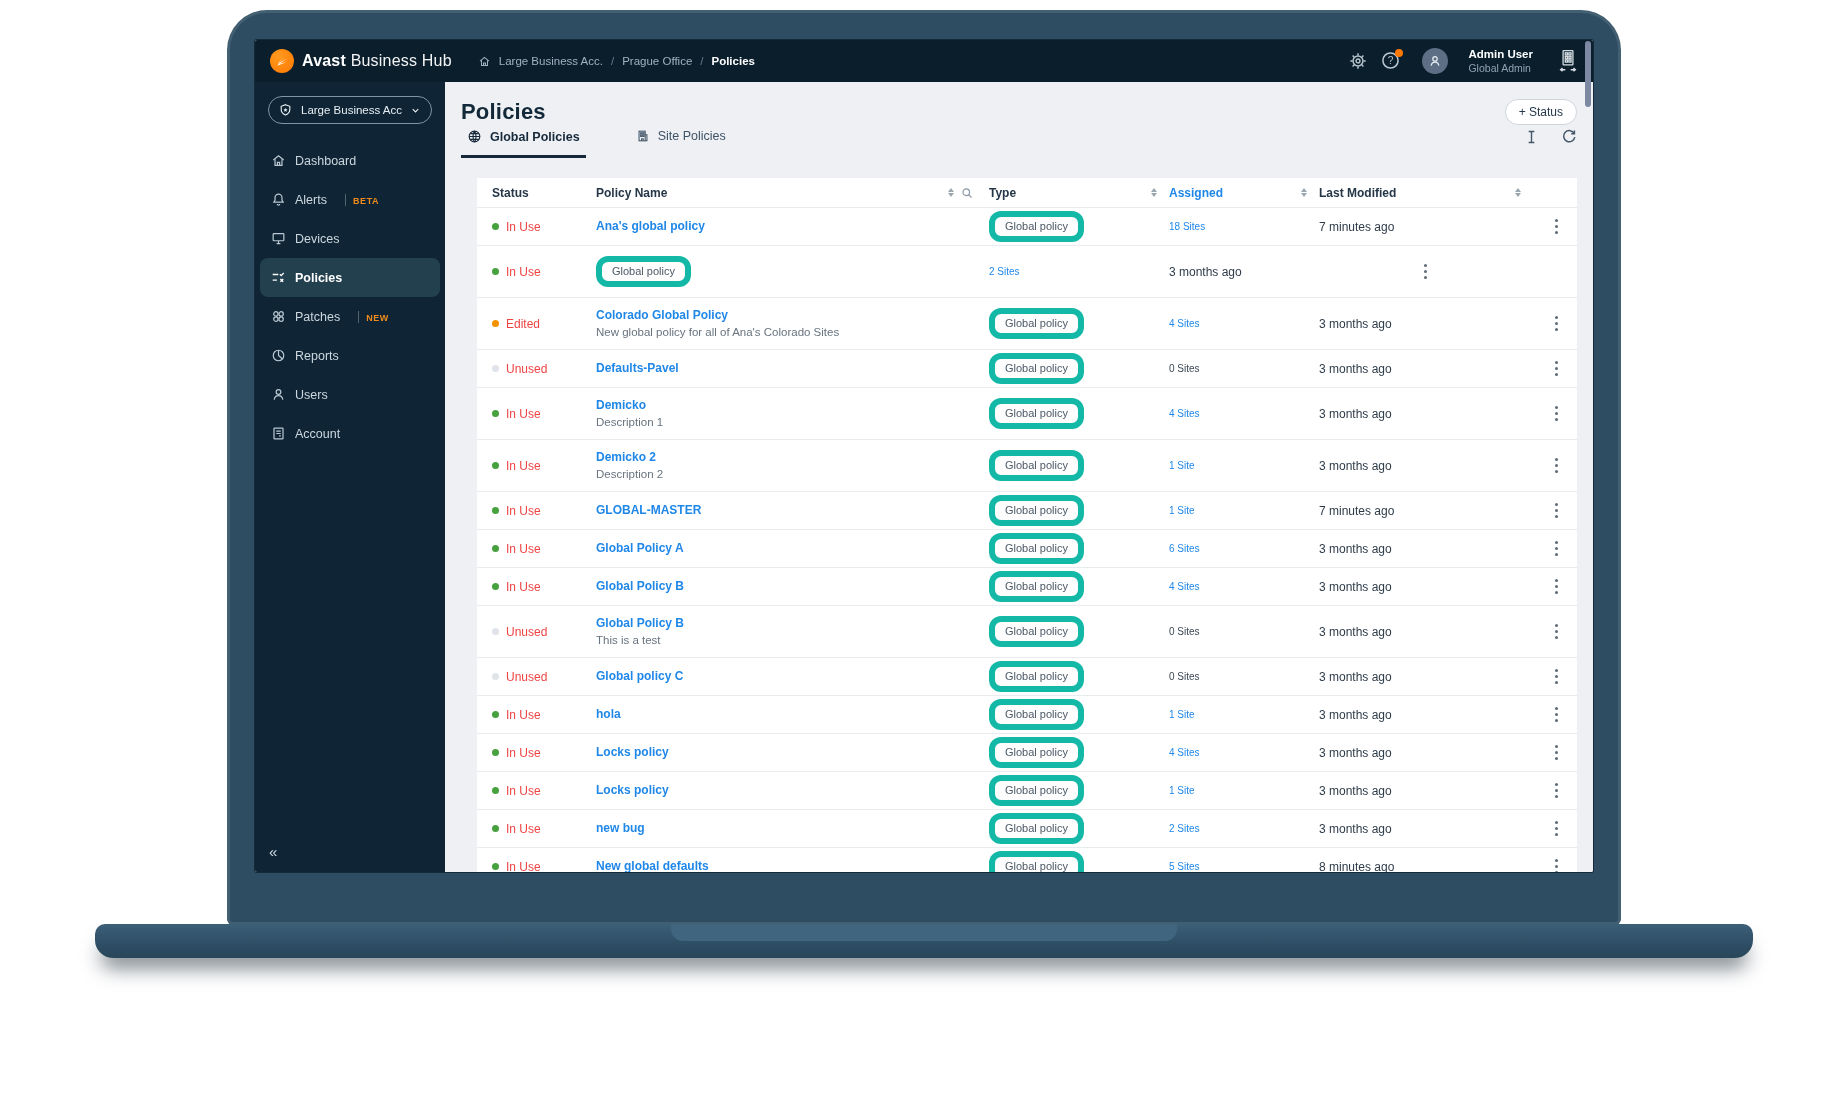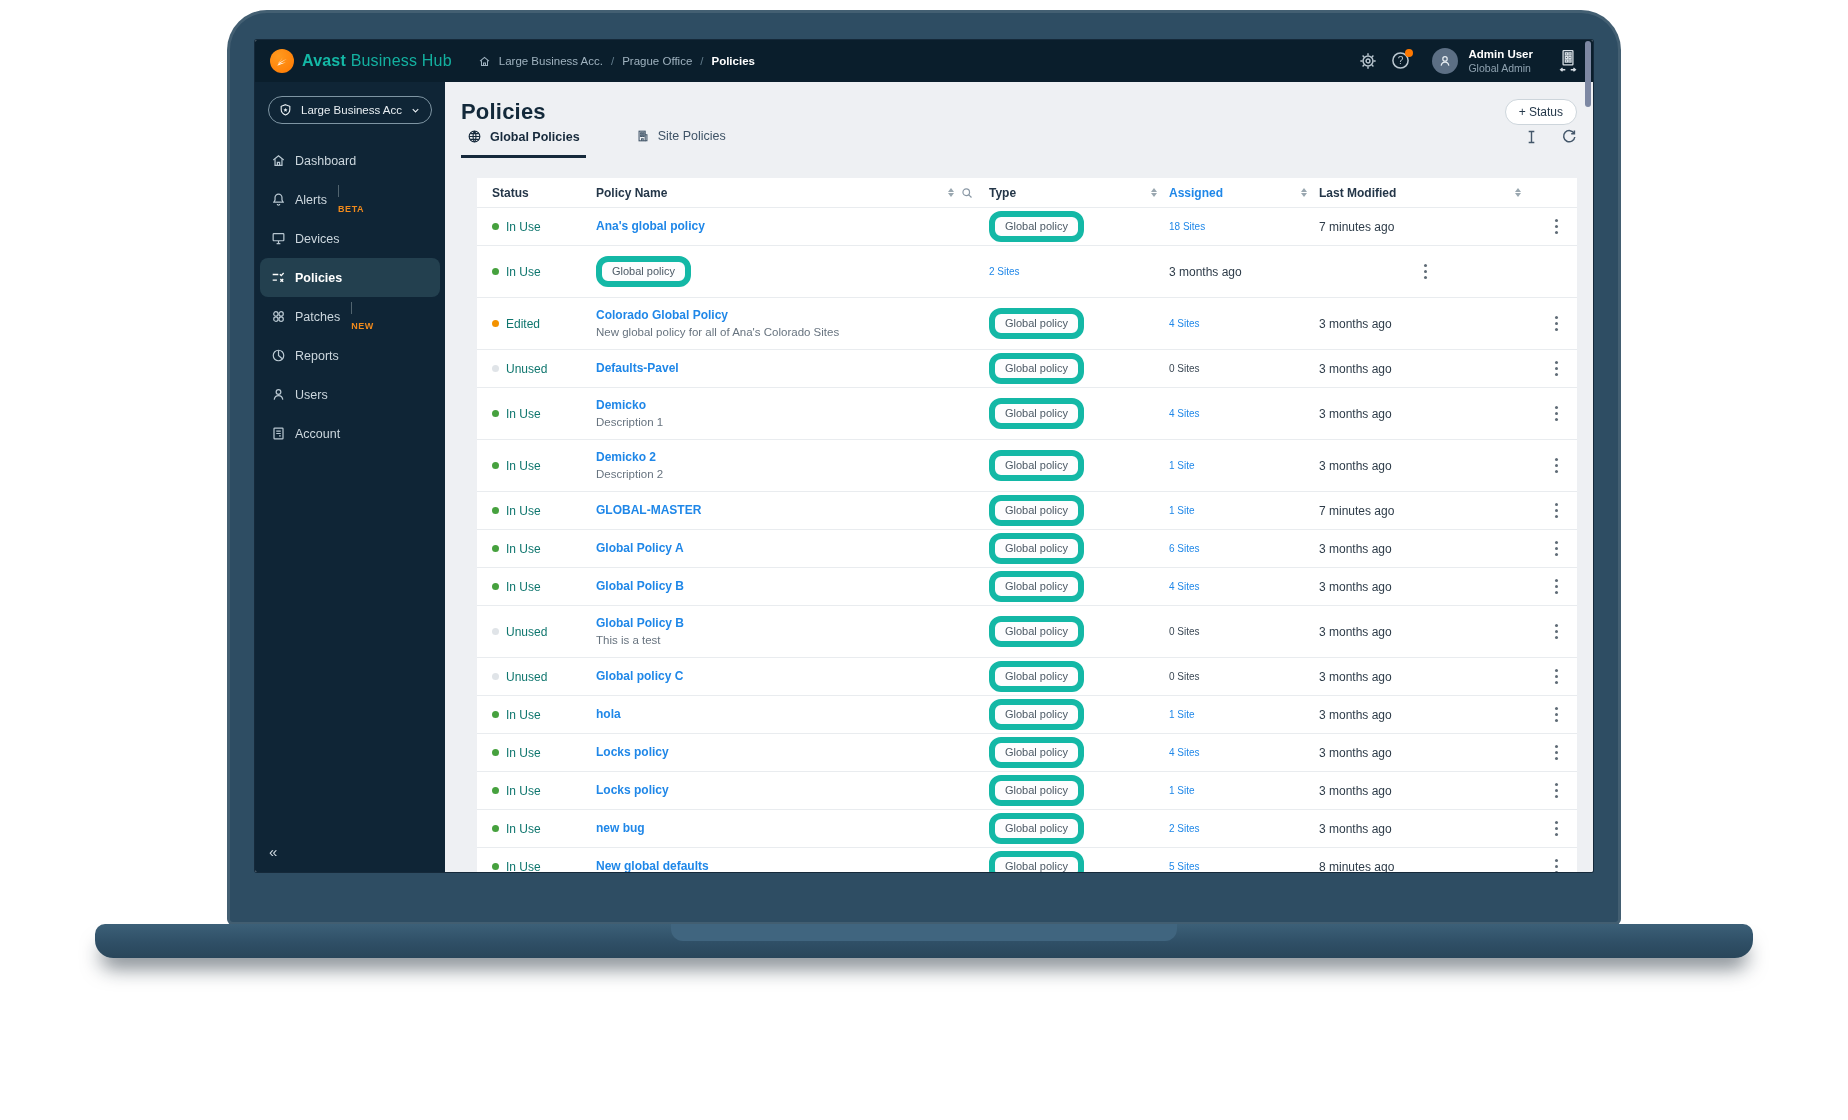--- a/index.html
+++ b/index.html
@@ -34,31 +34,31 @@
   .topbar {
     height:42px; background:var(--topbar-bg,#0a1e2c); color:#fff;
     display:flex; align-items:center; padding:0 14px 0 15px; flex:0 0 auto;
   }
   .logo { display:flex; align-items:center; gap:8px; }
   .logo-circle {
     width:24px; height:24px; border-radius:50%;
     background:radial-gradient(circle at 35% 30%, #ff9a1f, var(--accent-orange,#ff7800));
     display:flex; align-items:center; justify-content:center;
   }
-  .logo-text { font-size:16px; color:#14b8a6; letter-spacing:.2px; }
+  .logo-text { font-size:16px; color:#ffffff; letter-spacing:.2px; }
   .logo-text b { font-weight:700; }
   .logo-text span.rest { font-weight:400; opacity:.95; }
   .breadcrumb { display:flex; align-items:center; gap:8px; margin-left:26px; font-size:11.5px; color:#9fb2bf; }
   .breadcrumb .sep { color:#647e8e; }
   .breadcrumb .crumb { cursor:default; }
   .breadcrumb .crumb.current { color:#ffffff; font-weight:700; }
   .topbar-right { margin-left:auto; display:flex; align-items:center; }
   .icon-btn { position:relative; display:flex; align-items:center; justify-content:center; }
   .help-dot { position:absolute; top:-2px; right:-3px; width:8px; height:8px; border-radius:50%; background:var(--accent-orange,#ff7800); }
-  .user-block { display:flex; align-items:flex-end; gap:10px; margin-left:22px; }
+  .user-block { display:flex; align-items:flex-end; gap:20px; margin-left:22px; }
   .avatar { width:26px; height:26px; border-radius:50%; background:#5c6f84; display:flex; align-items:center; justify-content:center; }
   .user-meta { display:flex; flex-direction:column; line-height:1.2; }
   .user-name { font-size:11.5px; font-weight:700; color:#ffffff; }
   .user-role { font-size:10.5px; color:#8fa2b0; }
   .org-switcher { margin-left:24px; }
 
   
   .workspace { flex:1; display:flex; min-height:0; }
 
   
@@ -69,21 +69,21 @@
   }
   .account-pill .label { font-size:11.5px; flex:1; white-space:nowrap; overflow:hidden; }
   .nav { margin-top:17px; display:flex; flex-direction:column; }
   .nav-item {
     height:39px; margin:0 5px; padding:0 8px 0 10px; border-radius:8px;
     display:flex; align-items:center; gap:9px; color:#ccd7de; font-size:12.5px; cursor:pointer;
   }
   .nav-item .ico { width:16px; display:flex; justify-content:center; color:#b9c8d2; }
   .nav-item.active { background:#23404f; color:#ffffff; font-weight:700; }
   .nav-item.active .ico { color:#ffffff; }
-  .nav-badge { display:flex; align-items:flex-start; gap:7px; margin-left:2px;flex-direction:column; }
+  .nav-badge { display:flex; align-items:flex-end; gap:7px; margin-left:9px; }
   .nav-badge .bar { width:1px; height:12px; background:#51646f; }
   .nav-badge .tag { font-size:9px; font-weight:700; letter-spacing:.6px; color:#f08a1c; }
   .collapse { position:absolute; left:14px; bottom:12px; font-size:15px; color:#cfd9e0; cursor:pointer; }
 
   
   .main { flex:1; background:#eef0f3; padding:0 16px; display:flex; flex-direction:column; min-width:0; }
   .title-row { margin-top:13px; height:34px; display:flex; align-items:center; }
   .page-title { font-size:22px; font-weight:700; color:#13293a; letter-spacing:.2px; }
   .add-policy {
     margin-left:auto; height:26px; padding:0 13px; background:#ffffff;
@@ -112,21 +112,21 @@
   .th .spacer { flex:1; }
   .sort { display:flex; flex-direction:column; gap:1px; align-items:center; cursor:pointer; }
   .sort i { width:0; height:0; border-left:3.5px solid transparent; border-right:3.5px solid transparent; display:block; }
   .sort .up { border-bottom:4px solid #9aa7b0; }
   .sort .down { border-top:4px solid #9aa7b0; }
   .th .search { margin-left:7px; display:flex; cursor:pointer; }
 
   .row { border-top:1px solid #e9ecef; align-items:center; }
   .row.short { height:38px; }
   .row.tall { height:52px; }
-  .cell-status { padding-left:15px; display:flex; align-items:center; gap:7px; font-size:12px; color:#0f766e; }
+  .cell-status { padding-left:15px; display:flex; align-items:center; gap:7px; font-size:12px; color:#ef4444; }
   .dot { width:7px; height:7px; border-radius:50%; flex:0 0 auto; }
   .dot.in-use { background:var(--status-in-use,#46a13e); }
   .dot.edited { background:var(--status-edited,#f39200); }
   .dot.unused { background:var(--status-unused,#e0e4e8); }
   .cell-name { padding:0 10px 0 4px; display:flex; flex-direction:column; justify-content:center; line-height:1.4; }
   .policy-link { font-size:12px; color:var(--link-blue,#1f87e8); cursor:pointer; width:max-content;font-weight:bold; }
   .desc { font-size:11.5px; color:#67737f; }
   .cell-type { padding-left:4px; }
   .badge {
     display:inline-block; width:max-content; padding:3px 10px 4px; font-size:11px; color:#4d5a66;

